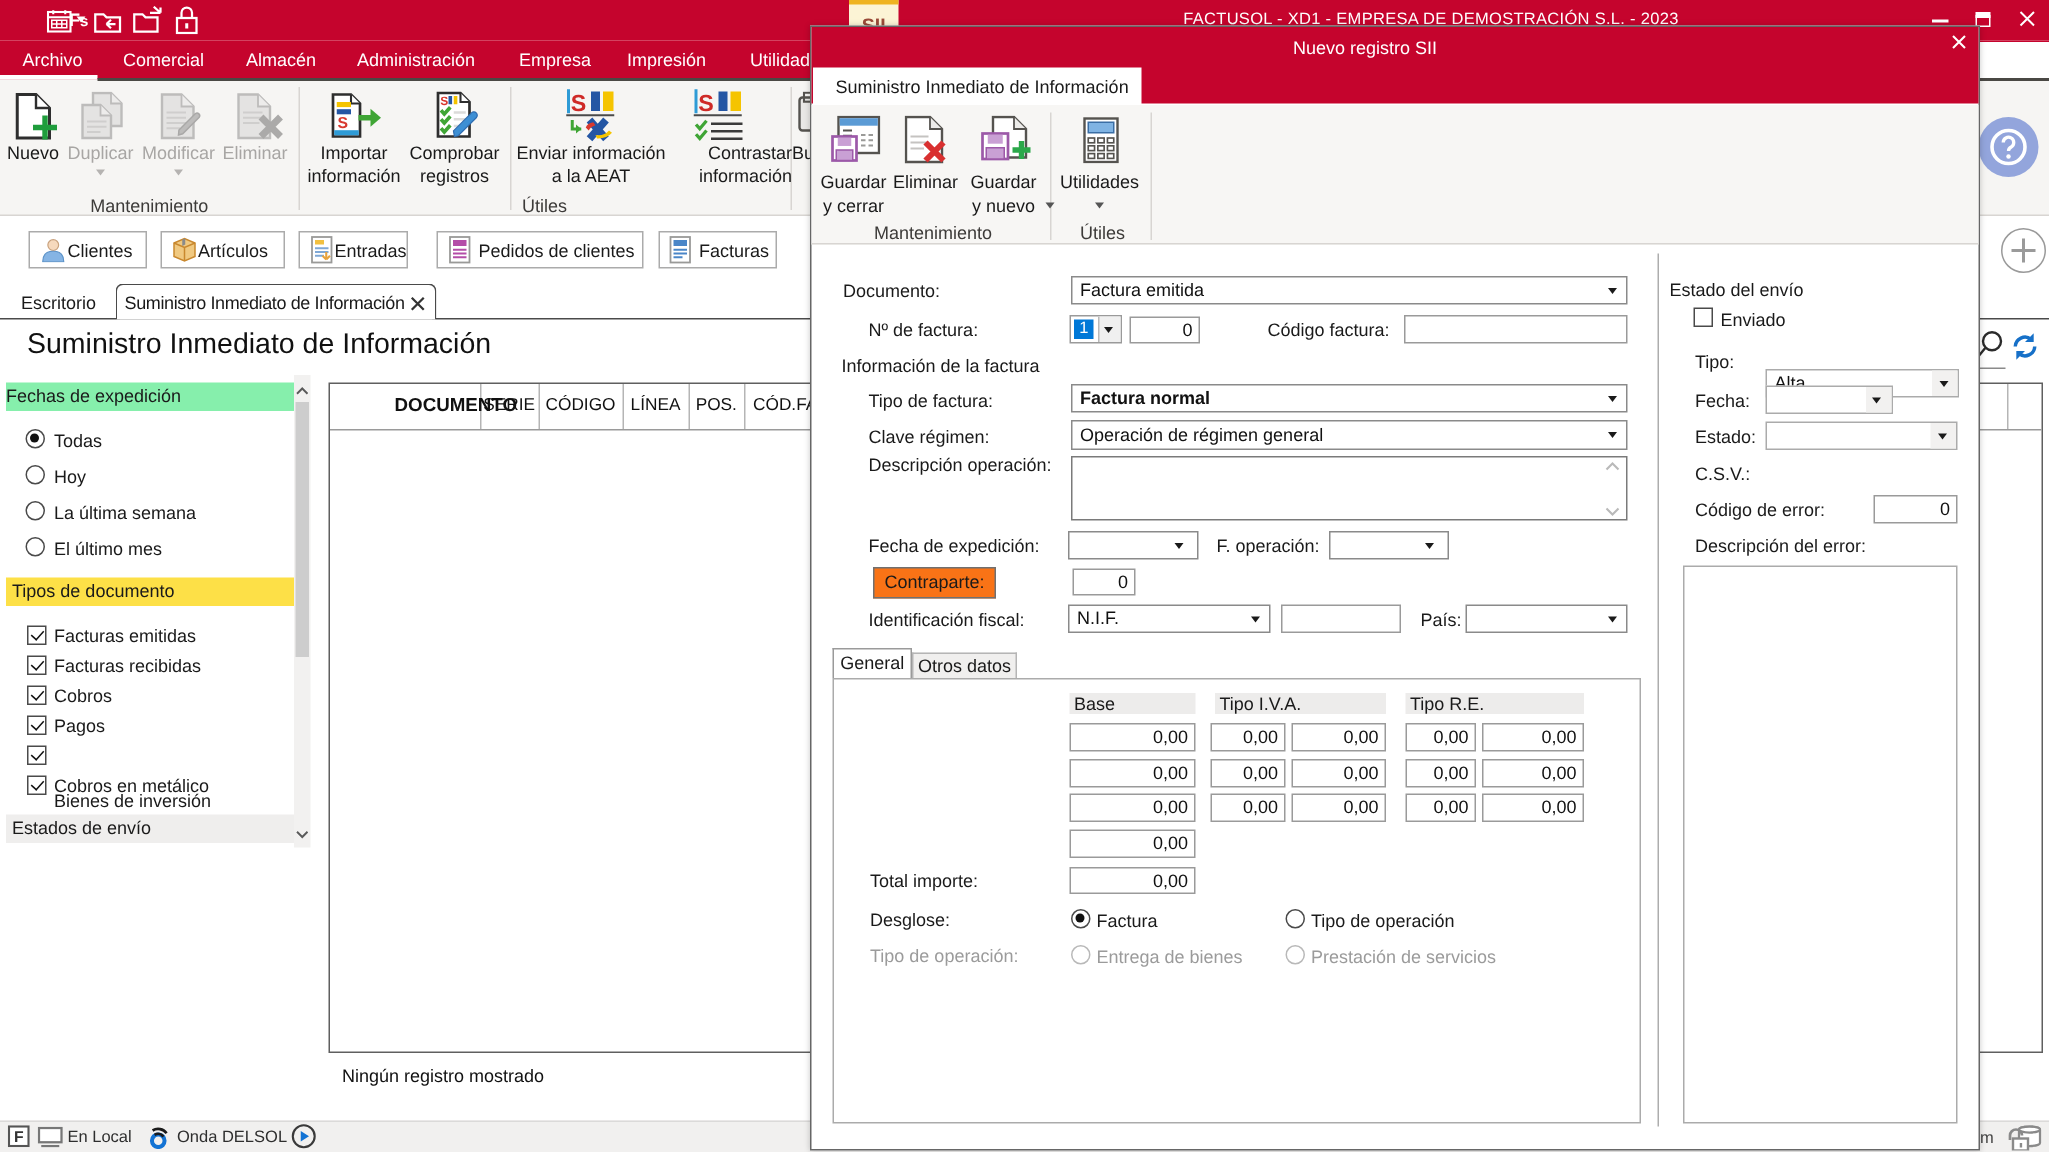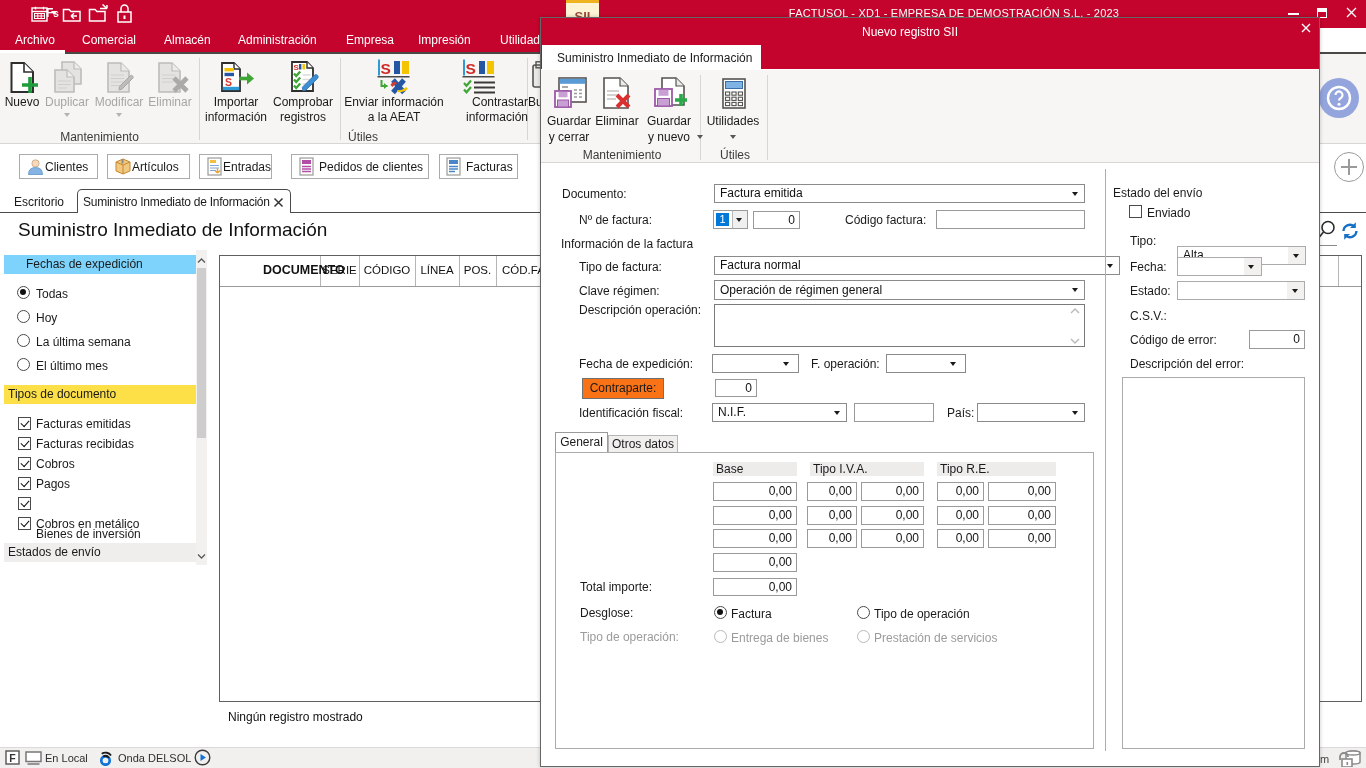--- a/index.html
+++ b/index.html
@@ -237,21 +237,21 @@
     <path d="M7.5,13 L3,18.5" stroke="#2b2b2b" stroke-width="1.6"></path>
   </svg>
   <svg class="abs" style="left:1341px;top:222px;" width="18" height="18" viewBox="0 0 18 18">
     <path d="M2.5,9 a6.5,6.5 0 0 1 10.5,-4.8" fill="none" stroke="#1670C8" stroke-width="2.3"></path>
     <path d="M15.5,9 a6.5,6.5 0 0 1 -10.5,4.8" fill="none" stroke="#1670C8" stroke-width="2.3"></path>
     <path d="M14.8,0.2 L14.8,6 L9,6 Z" fill="#1670C8"></path>
     <path d="M3.2,17.8 L3.2,12 L9,12 Z" fill="#1670C8"></path>
   </svg>
 </div>
 <div id="sidebar">
-  <div class="abs" style="left:4px;top:255px;width:192px;height:19px;background:#7dd3fc;font-size:12px;color:#1a1a1a;line-height:19px;padding-left:22px;">Fechas de expedición</div>
+  <div class="abs" style="left:4px;top:255px;width:192px;height:19px;background:#86efac;font-size:12px;color:#1a1a1a;line-height:19px;padding-left:0;">Fechas de expedición</div>
   <div class="radio sel" style="left:17px;top:286px;"></div>
   <div class="lbl" style="left:36px;top:287px;">Todas</div>
   <div class="radio" style="left:17px;top:310px;"></div>
   <div class="lbl" style="left:36px;top:311px;">Hoy</div>
   <div class="radio" style="left:17px;top:334px;"></div>
   <div class="lbl" style="left:36px;top:335px;">La última semana</div>
   <div class="radio" style="left:17px;top:358px;"></div>
   <div class="lbl" style="left:36px;top:359px;">El último mes</div>
   <div class="abs" style="left:4px;top:385px;width:192px;height:19px;background:#fde047;font-size:12px;color:#1a1a1a;line-height:19px;padding-left:4px;">Tipos de documento</div>
   <div class="check on" style="left:18px;top:417px;"></div>
@@ -418,21 +418,21 @@
   <div class="abs" style="left:172px;top:192px;width:35px;height:19px;border:1px solid #9a9a9a;background:#fff;">
     <div class="abs" style="left:2px;top:2px;width:13px;height:13px;background:#0078D7;color:#fff;font-size:11px;text-align:center;line-height:13px;">1</div>
     <div class="abs" style="left:18px;top:0;width:15px;height:17px;background:#F0F0F0;border-left:1px solid #b9b9b9;"></div>
     <div class="abs" style="left:22px;top:7px;width:0;height:0;border-left:3.5px solid transparent;border-right:3.5px solid transparent;border-top:4px solid #1a1a1a;"></div>
   </div>
   <div class="input num" style="left:212px;top:193px;width:47px;height:18px;">0</div>
   <div class="lbl" style="left:304px;top:195px;">Código factura:</div>
   <div class="input" style="left:395px;top:192px;width:149px;height:19px;"></div>
   <div class="lbl" style="left:20px;top:219px;">Información de la factura</div>
   <div class="lbl" style="left:38px;top:242px;">Tipo de factura:</div>
-  <div class="combo" style="left:173px;top:238px;width:406px;height:19px;">Factura normal<span class="arr"></span></div>
+  <div class="combo" style="left:173px;top:238px;width:371px;height:19px;font-weight:bold;">Factura normal<span class="arr"></span></div>
   <div class="lbl" style="left:38px;top:266px;">Clave régimen:</div>
   <div class="combo" style="left:173px;top:262px;width:371px;height:20px;line-height:18px;">Operación de régimen general<span class="arr"></span></div>
   <div class="lbl" style="left:38px;top:285px;">Descripción operación:</div>
   <div class="abs" style="left:173px;top:286px;width:371px;height:43px;border:1px solid #7a7a7a;background:#fff;">
     <svg class="abs" style="left:355px;top:2px;" width="10" height="8" viewBox="0 0 10 8">
           <path d="M1,6 L5,2 L9,6" fill="none" stroke="#b9b9b9" stroke-width="1.4"></path>
         </svg>
     <svg class="abs" style="left:355px;top:32px;" width="10" height="8" viewBox="0 0 10 8">
           <path d="M1,2 L5,6 L9,2" fill="none" stroke="#b9b9b9" stroke-width="1.4"></path>
         </svg>

